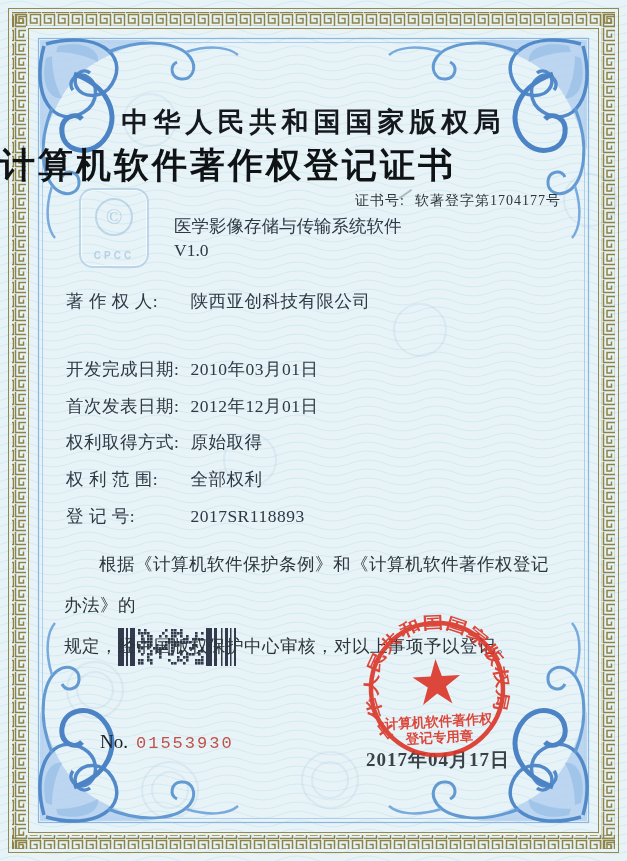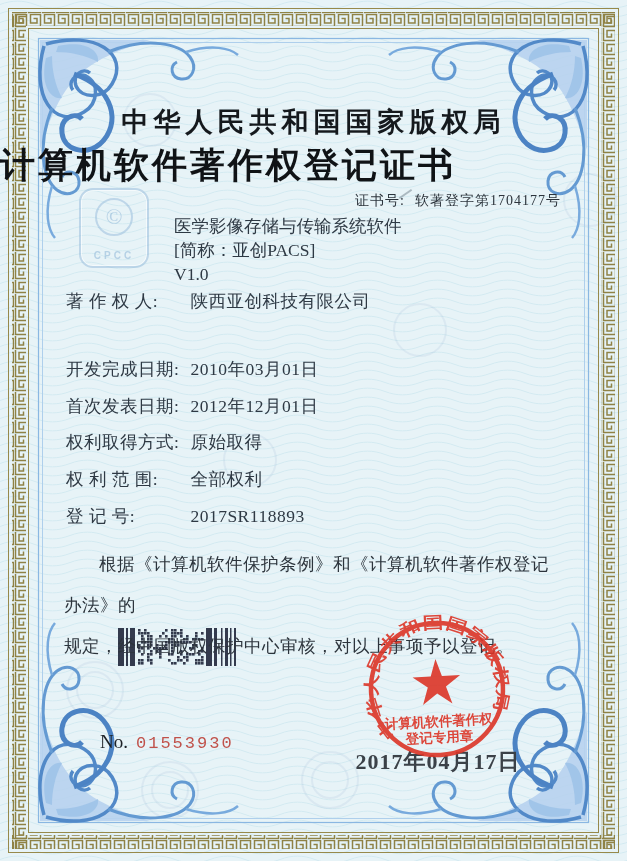--- a/index.html
+++ b/index.html
@@ -38,21 +38,21 @@
   .statement .ln2{display:block;}
   .serial{
     position:absolute;left:100px;top:731px;font-size:19px;color:#1c2126;
   }
   .serial .num{
     font-family:"Liberation Mono","DejaVu Sans Mono",monospace;
     font-size:17px;color:#c0524b;letter-spacing:2px;margin-left:8px;
   }
   .seal-date{
     position:absolute;left:352px;top:747px;width:172px;text-align:center;
-    font-size:22px;font-weight:bold;color:#3b4148;letter-spacing:1px;z-index:3;
+    font-size:19px;font-weight:bold;color:#3b4148;letter-spacing:1px;z-index:3;
   }
   .pen-mark{
     position:absolute;left:398px;top:193px;width:15px;height:2px;
     background:#7a8894;opacity:.55;transform:rotate(-35deg);z-index:4;
   }
   
   .emboss{
     position:absolute;left:79px;top:188px;width:66px;height:76px;z-index:1;
     border:2px solid rgba(140,180,215,.45);border-radius:14px;
     box-shadow:inset 0 0 0 1px rgba(255,255,255,.6);
@@ -146,21 +146,20 @@
     <div class="authority">中华人民共和国国家版权局</div>
     <div class="cert-title">计算机软件著作权登记证书</div>
 
     <div class="certno-line">
       <span class="lbl">证书号:</span><span>软著登字第1704177号</span>
     </div>
     <div class="pen-mark"></div>
 
     <div class="multival r1">
       <div>医学影像存储与传输系统软件</div>
-      <div>[简称：亚创PACS]</div>
       <div>V1.0</div>
     </div>
 
     <div class="field-row r2">
       <span class="lbl">著 作 权 人:</span>
       <span class="val">陕西亚创科技有限公司</span>
     </div>
     <div class="field-row r3">
       <span class="lbl">开发完成日期:</span>
       <span class="val">2010年03月01日</span>

